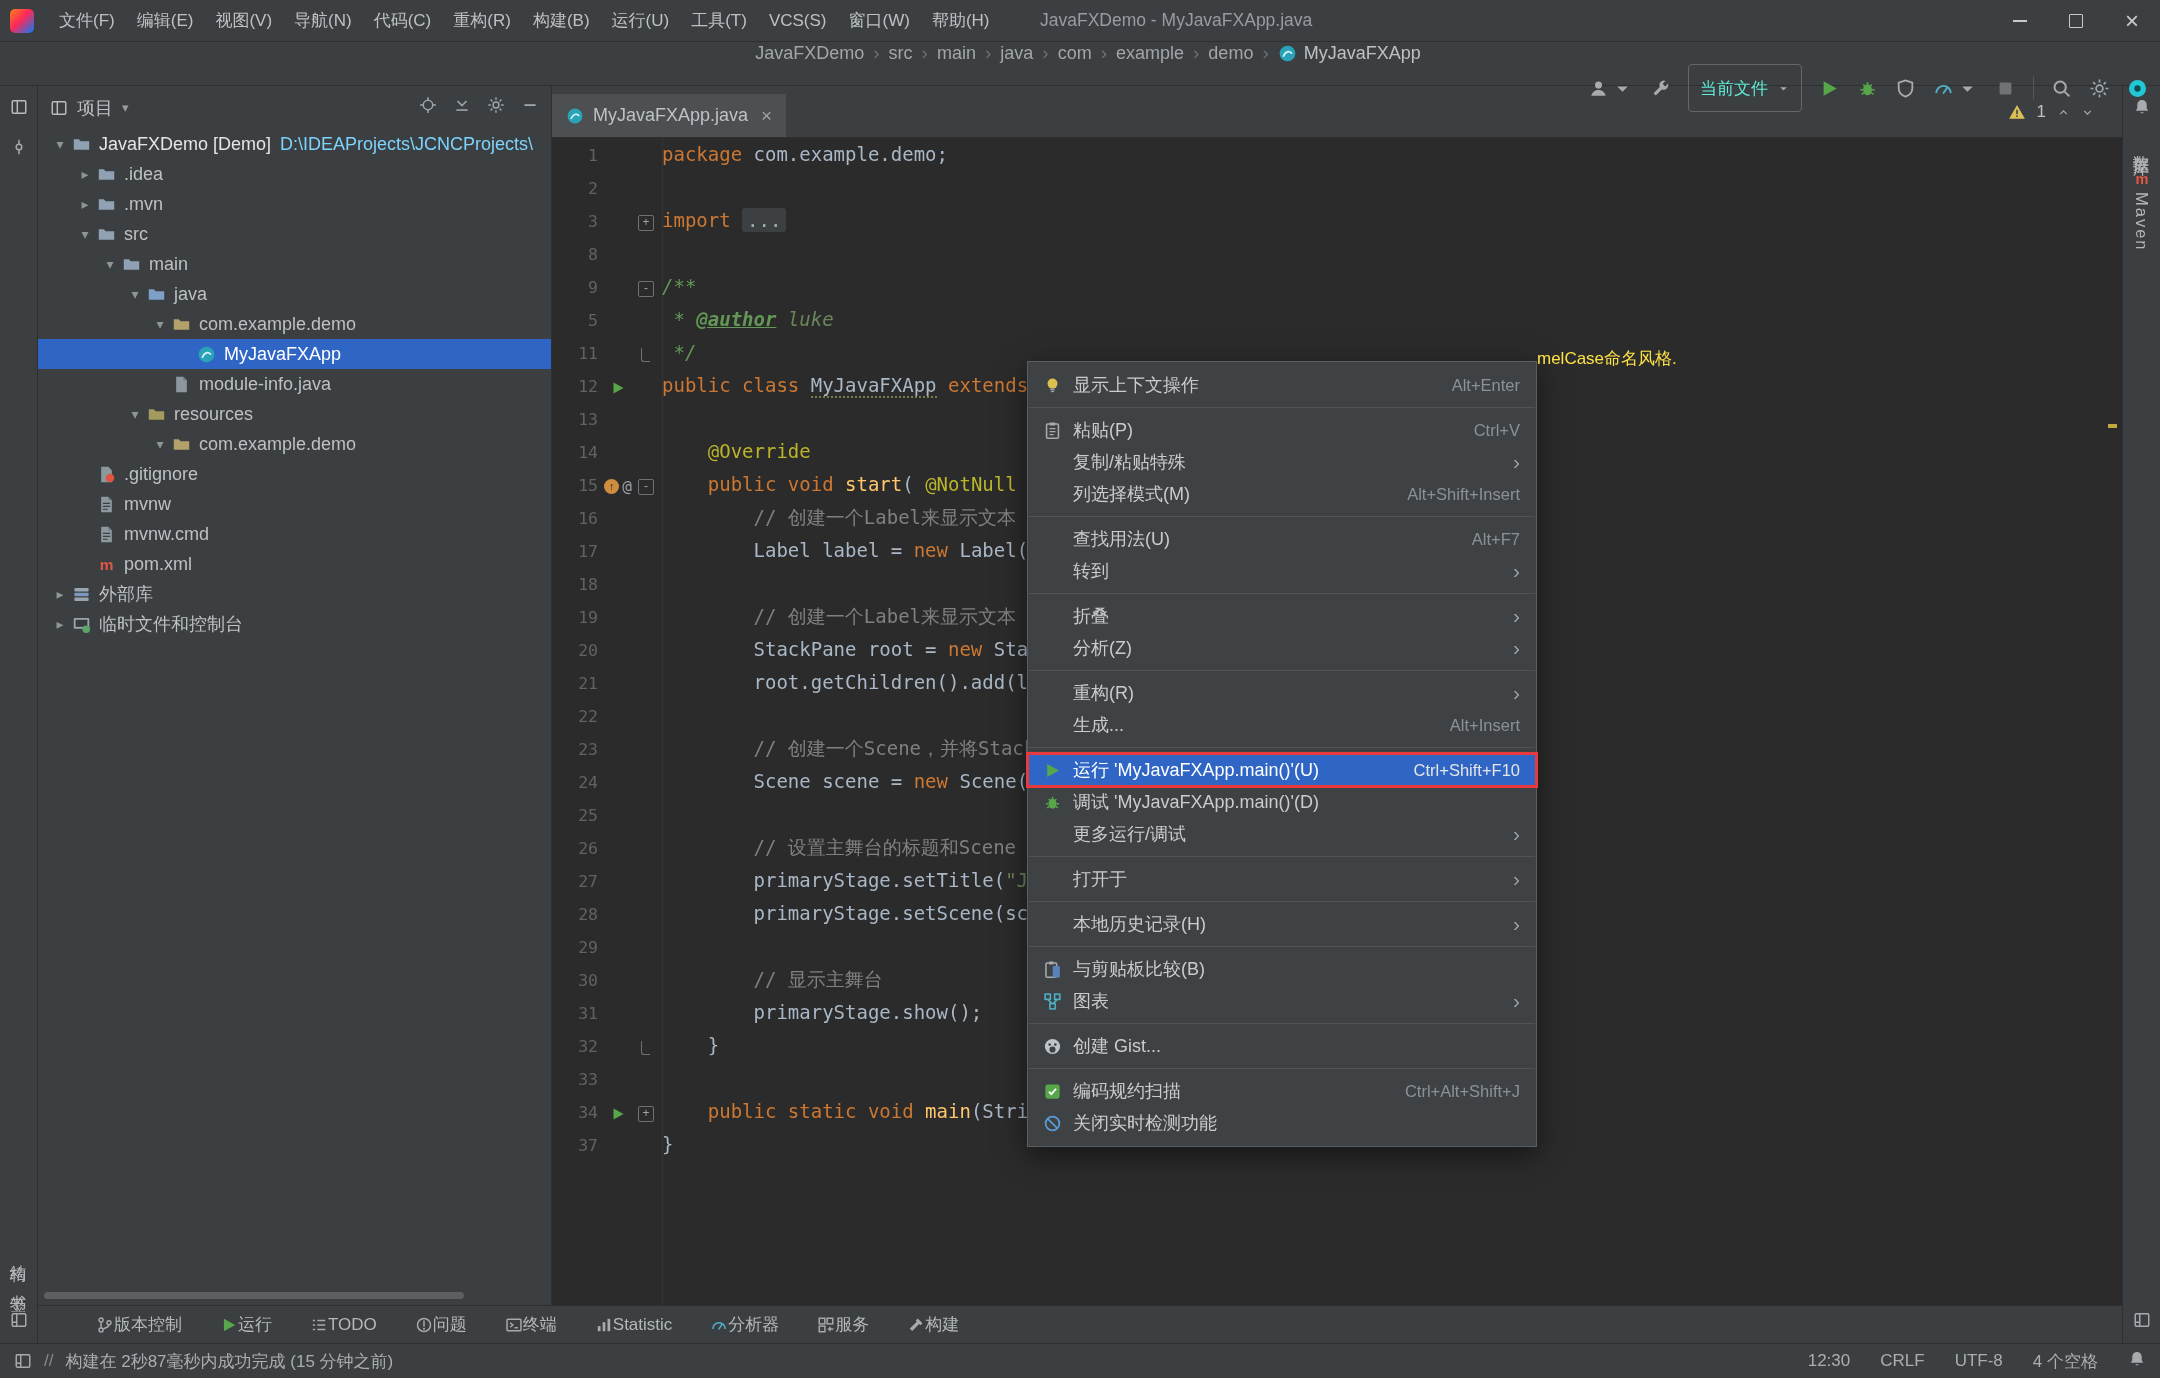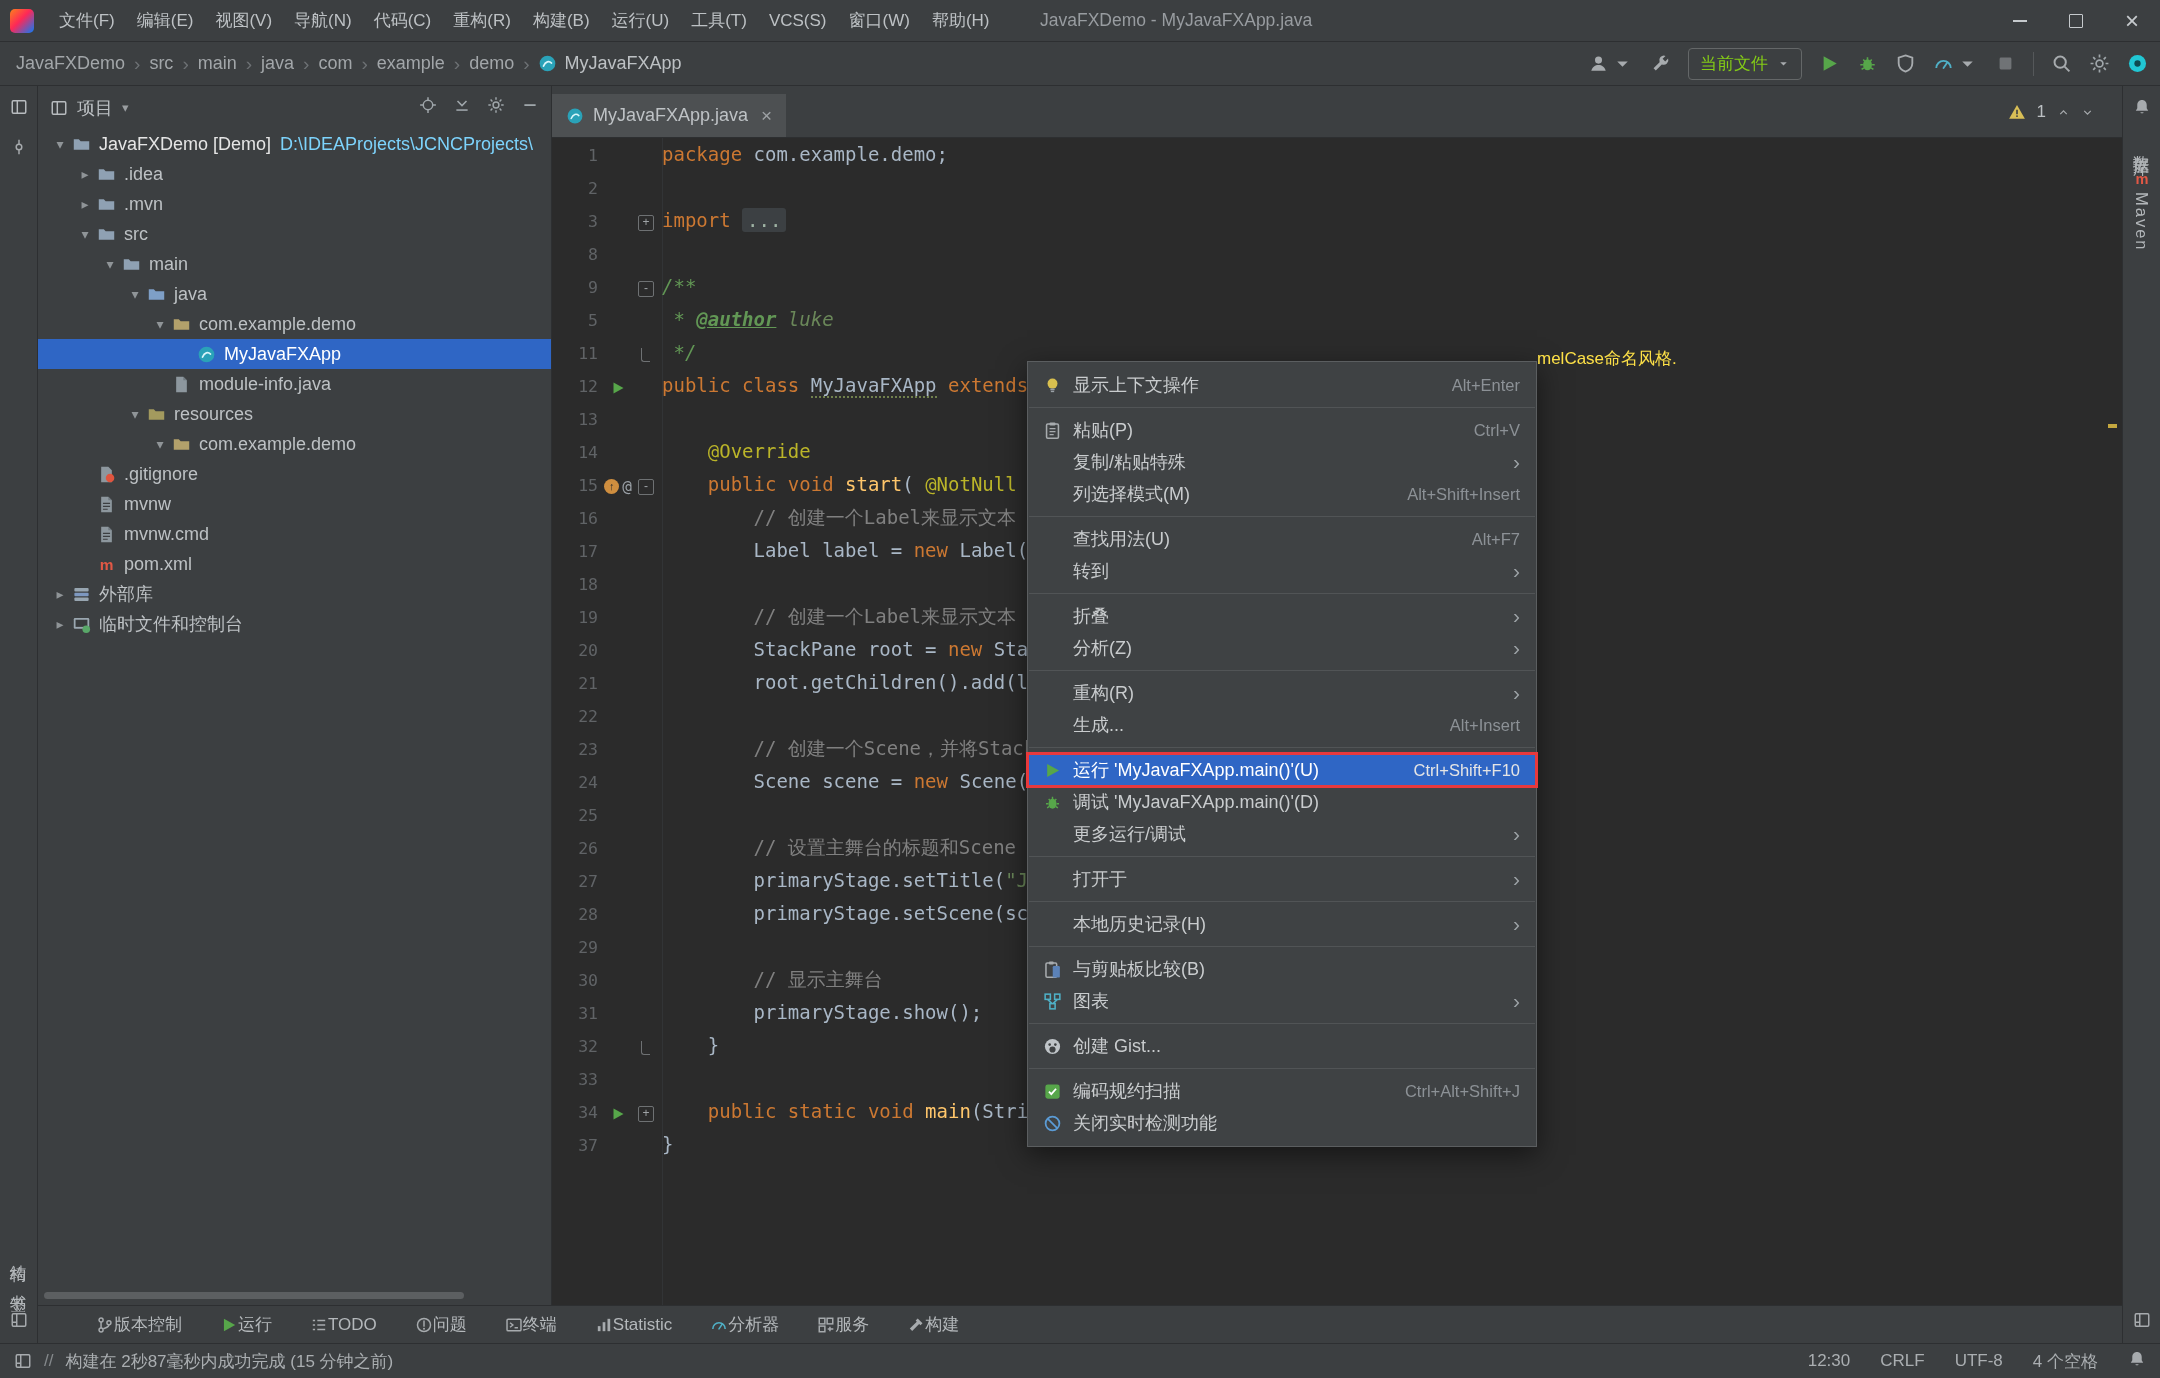--- a/index.html
+++ b/index.html
@@ -17,32 +17,32 @@
   #menubar{display:flex;height:100%;align-items:center;}
   .mb-item{padding:0 11px;font-size:17px;color:#bdc1c4;line-height:41px;}
   #window-title{position:absolute;left:1040px;top:0;line-height:41px;font-size:17.5px;color:#989ca0;}
   #win-controls{margin-left:auto;display:flex;height:100%;}
   .win-btn{width:56px;height:41px;display:flex;align-items:center;justify-content:center;color:#c6cacd;font-size:24px;}
   .min-glyph{display:block;width:14px;height:2px;background:#c6cacd;}
   .max-glyph{display:block;width:12px;height:12px;border:1.6px solid #c6cacd;border-radius:1px;}
 
   
   #navbar{position:absolute;left:0;top:42px;width:2160px;height:43px;background:#3c3f41;
-          border-bottom:1px solid #2d2f31;display:flex;align-items:center;z-index:20;}
+          border-bottom:1px solid #2d2f31;display:flex;align-items:center;z-index:20;flex-direction:column;}
   #breadcrumbs{display:flex;align-items:center;margin-left:16px;font-size:18px;color:#a2a6a9;}
   .crumb{display:inline-flex;align-items:center;gap:7px;}
   .crumb:last-child{color:#bdc1c4;}
   .crumb-sep{color:#6d7174;margin:0 9px;font-size:19px;}
   .crumb-ic{width:19px;height:19px;}
   #nav-actions{margin-left:auto;display:flex;align-items:center;gap:17px;padding-right:12px;}
   .nav-ic{display:inline-flex;align-items:center;gap:3px;}
   .nav-ic .icon{width:21px;height:21px;}
   .v-sep{width:1px;height:24px;background:#55585a;}
   .run-config{height:30px;border:1px solid #646768;border-radius:4px;display:flex;align-items:center;
-              padding:0 11px;gap:9px;font-size:17px;color:#84cc16;}
+              padding:8px 11px;gap:9px;font-size:17px;color:#5eead4;}
 
   
   #left-stripe{position:absolute;left:0;top:86px;width:37px;height:1257px;background:#3c3f41;
                border-right:1px solid #2d2f31;z-index:10;}
   .stripe-top{display:flex;flex-direction:column;align-items:center;gap:18px;padding-top:12px;}
   .stripe-bottom{position:absolute;bottom:10px;left:0;width:37px;display:flex;flex-direction:column;align-items:center;gap:26px;}
   .v-label{writing-mode:vertical-rl;font-size:16.5px;color:#b2b6b9;letter-spacing:2px;}
 
   
   #project-panel{position:absolute;left:38px;top:86px;width:513px;height:1219px;background:#3c3f41;

